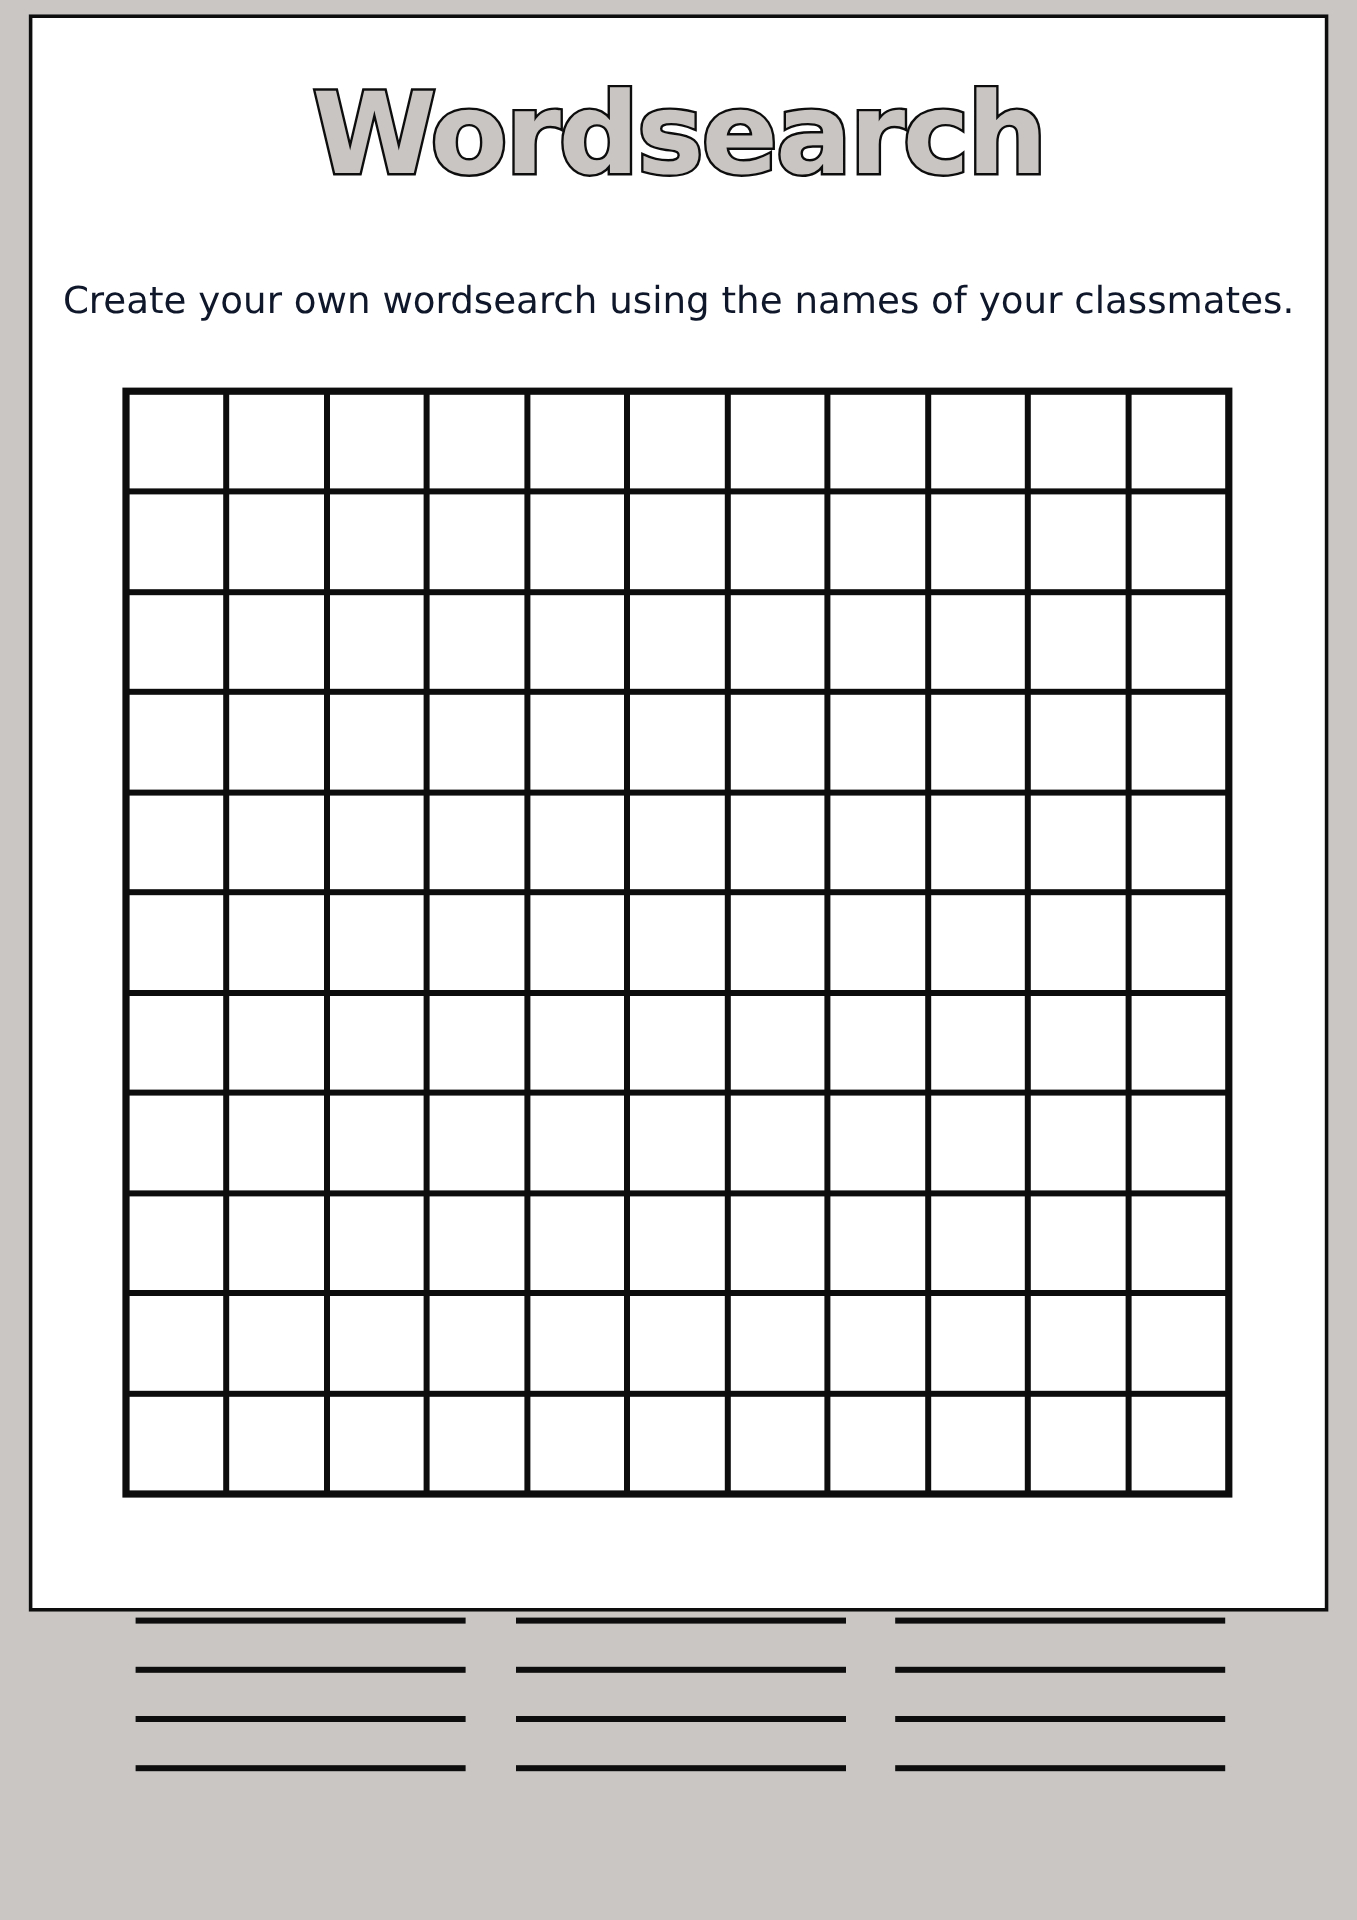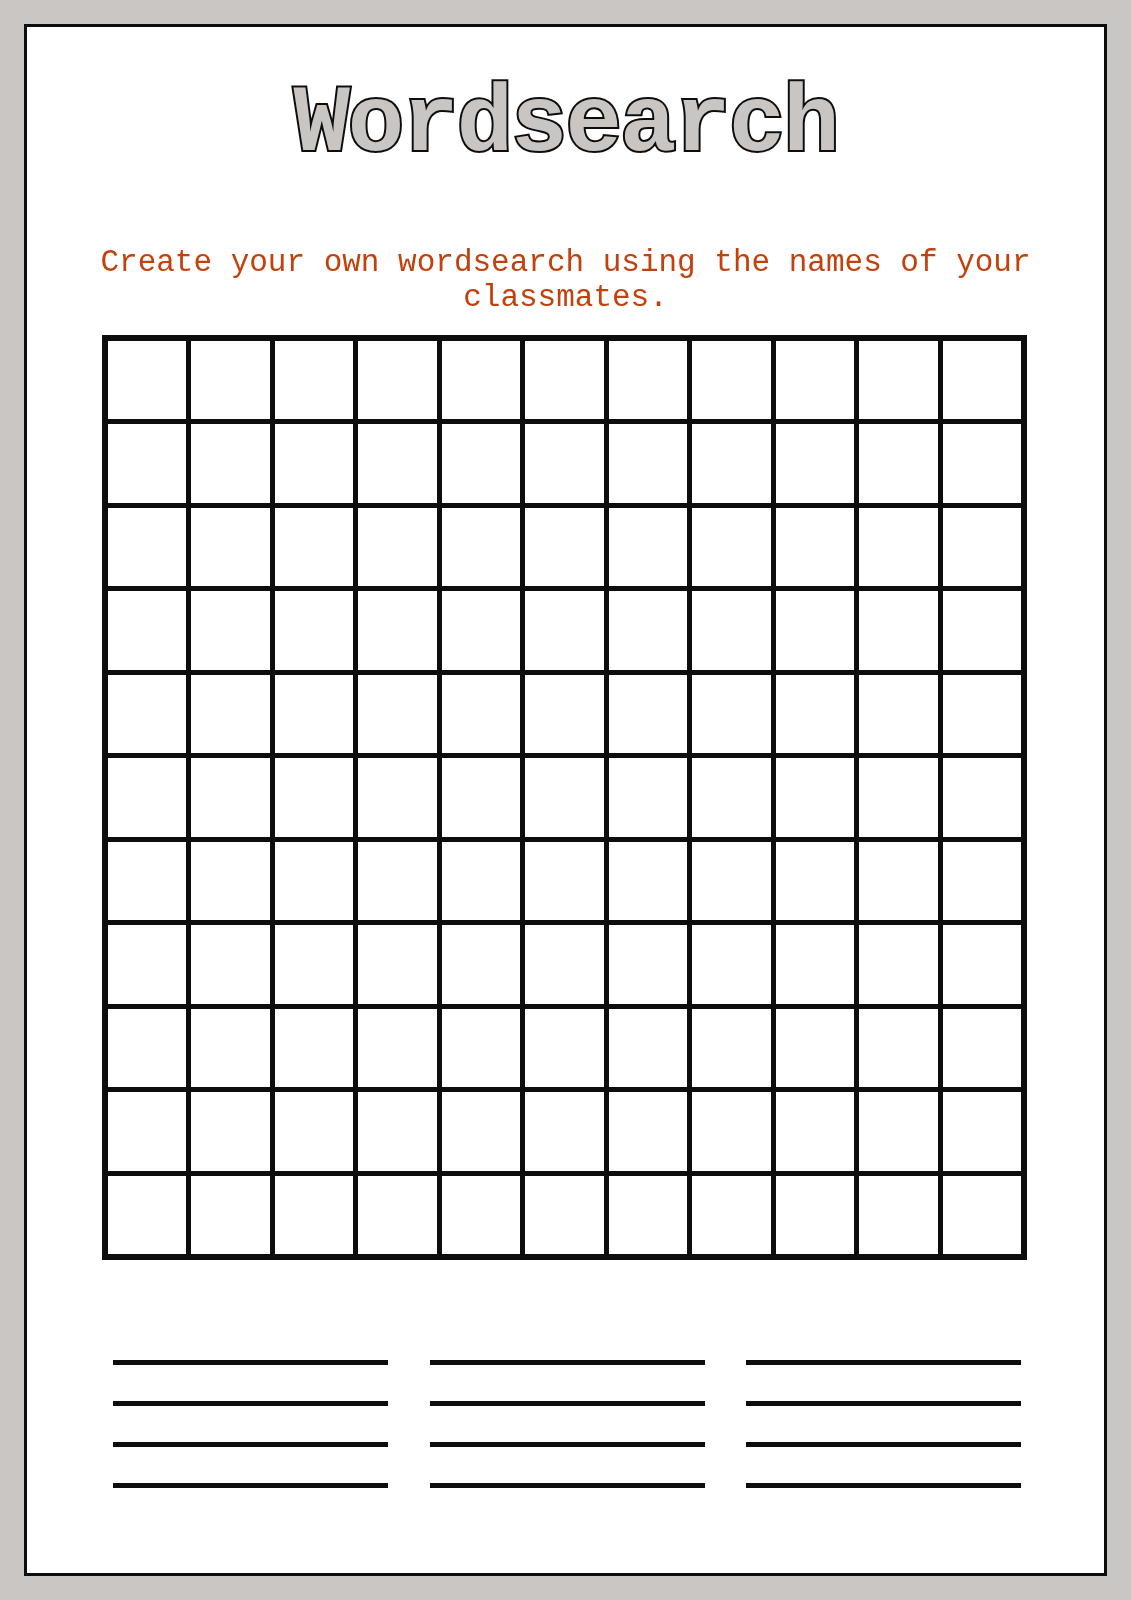--- a/index.html
+++ b/index.html
@@ -10,27 +10,26 @@
     width: 1131px;
     height: 1600px;
     position: relative;
     background: var(--page-margin-gray, #c9c6c3);
     font-family: "DejaVu Sans", "Liberation Sans", sans-serif;
     overflow: hidden;
   }
   .sheet {
     position: absolute;
     left: 24px;
-    top: 24px;
+    top: 12px;
     width: 1083px;
-    height: 1552px;
+    height: 1331px;
     box-sizing: border-box;
     background: var(--paper-white, #ffffff);
     border: 3px solid var(--ink-black, #0d0d0d);
-    font-family: Liberation Mono, monospace;
   }
   .title {
     position: absolute;
     top: 48px;
     left: 0;
     width: 100%;
     height: 100px;
     line-height: 100px;
     margin: 0;
     text-align: center;
@@ -43,21 +42,21 @@
   }
   .instruction {
     position: absolute;
     top: 218px;
     left: 0;
     width: 100%;
     margin: 0;
     text-align: center;
     font-size: 31px;
     font-weight: normal;
-    color: #c2410c;
+    color: #0f172a;
     letter-spacing: 0px;
   }
   .grid {
     position: absolute;
     left: 75px;
     top: 308px;
     width: 925px;
     height: 925px;
     box-sizing: border-box;
     background: var(--ink-black, #0d0d0d);

